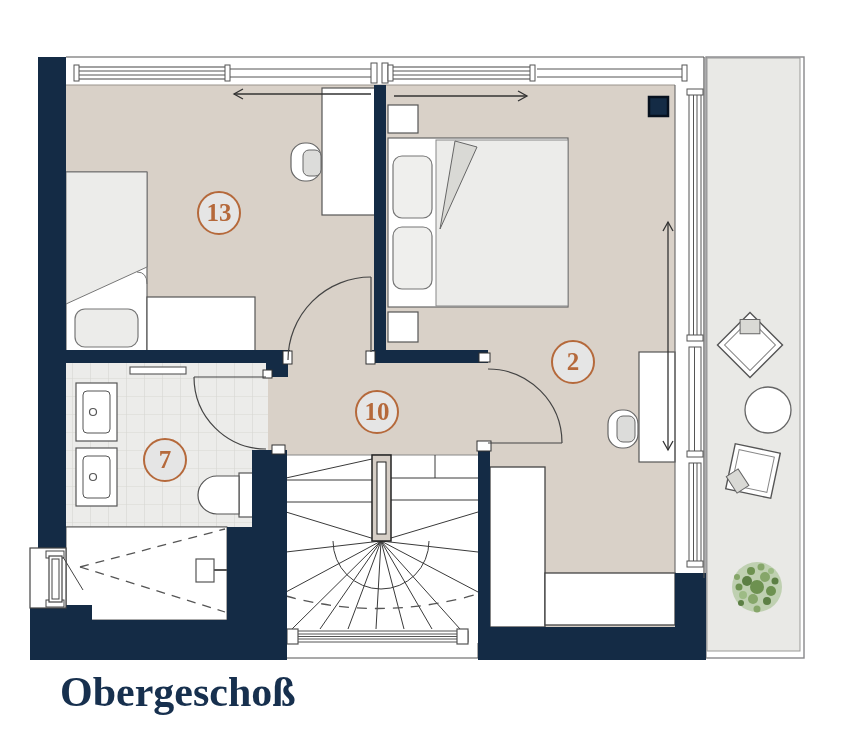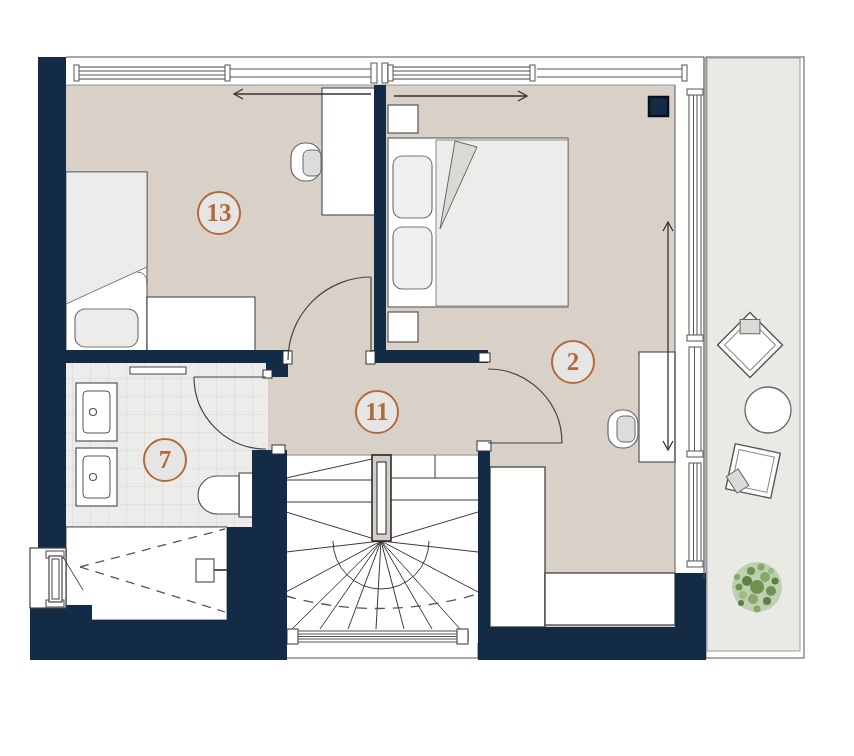--- a/index.html
+++ b/index.html
@@ -300,26 +300,27 @@
     <polyline points="518,91 527,96 518,101"></polyline>
   </g>
   <g stroke="#333" stroke-width="1.3" fill="none">
     <line x1="668" y1="222" x2="668" y2="450"></line>
     <polyline points="663,231 668,222 673,231"></polyline>
     <polyline points="663,441 668,450 673,441"></polyline>
   </g>
 </svg>
 
 <div class="room-label" style="left:355px;top:390px;">
-  <span>11</span>
+  <span>10</span>
 </div>
 <div class="room-label" style="left:551px;top:340px;">
   <span>2</span>
 </div>
 <div class="room-label" style="left:197px;top:191px;">
   <span>13</span>
 </div>
 <div class="room-label" style="left:143px;top:438px;">
   <span>7</span>
 </div>
 
+<div class="floor-title">Obergeschoß</div>
 
 </div>
 
 </body></html>

